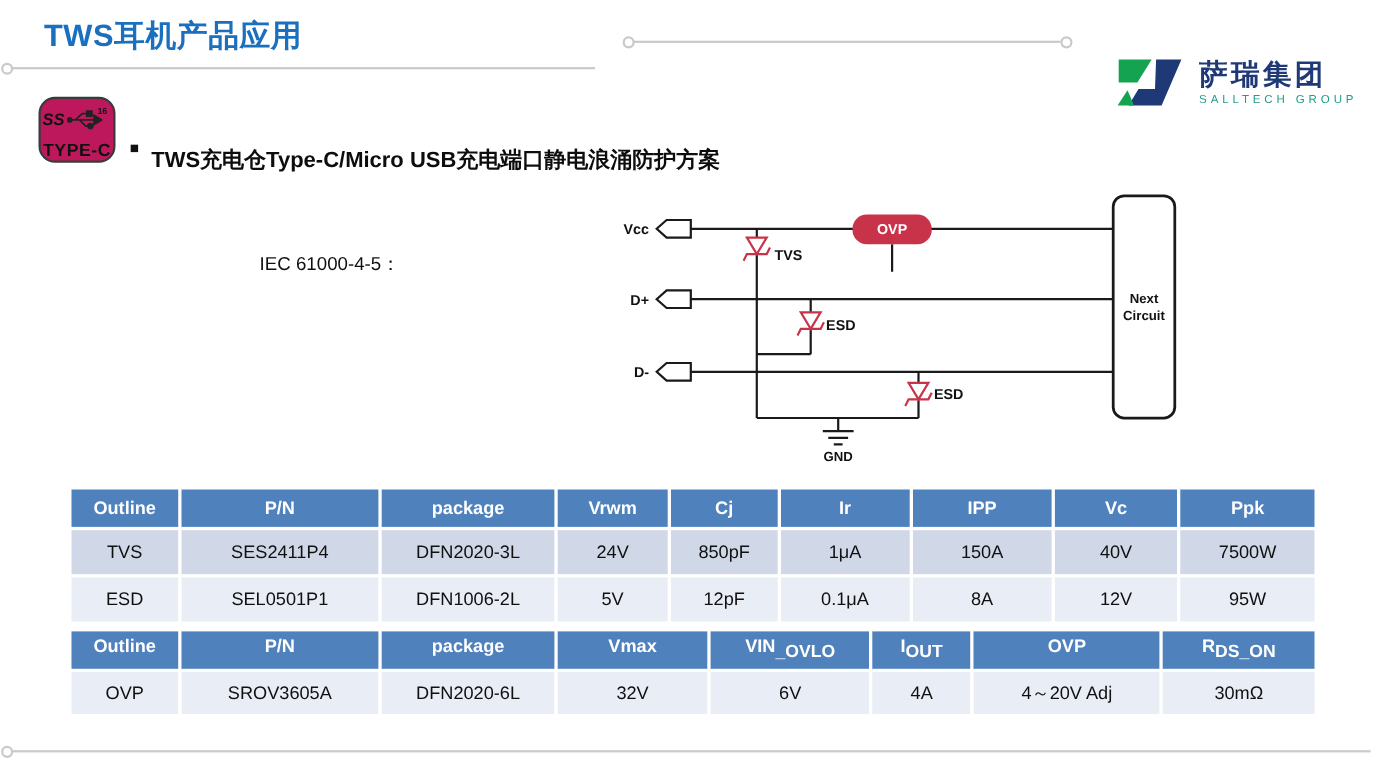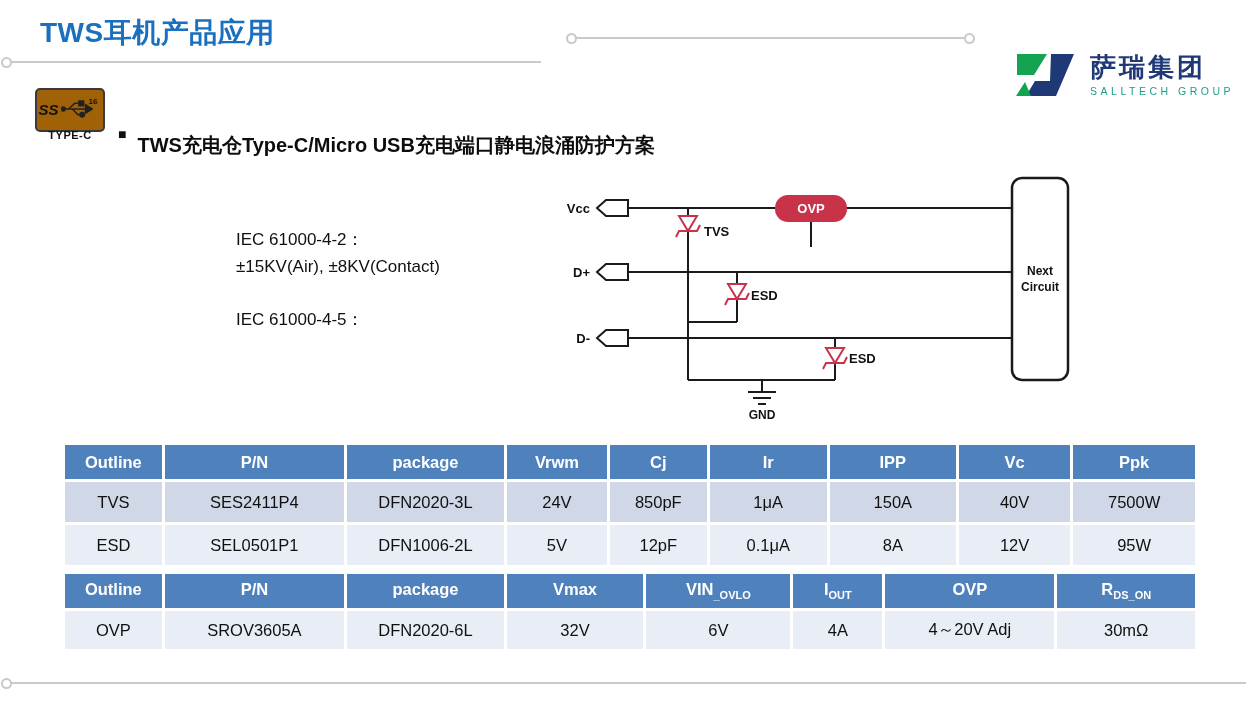--- a/index.html
+++ b/index.html
@@ -10,44 +10,44 @@
   
   .title { position:absolute; left:40px; top:14px; font-size:28px; font-weight:bold; color:#1A6FBE; letter-spacing:0.5px;text-align:center; }
   .decor-line { position:absolute; height:2px; background:#C9C9C9; }
   .decor-dot  { position:absolute; width:7px; height:7px; border:2px solid #C9C9C9; border-radius:50%; background:#fff; }
 
   .logo { position:absolute; right:20px; top:18px; display:flex; align-items:center; gap:12px;margin-top:32px; }
   .logo-company { font-size:26px; font-weight:bold; color:#1F3876; letter-spacing:3px; line-height:1.1; }
   .logo-sub { font-size:10.5px; color:#1E9C8C; letter-spacing:3.5px; font-weight:normal; margin-top:3px; }
 
   
-  .usb-badge { position:absolute; left:35px; top:88px; width:70px; height:44px; border:2.5px solid #3A3A3A; border-radius:5px; background:#a16207; box-sizing:border-box; }
+  .usb-badge { position:absolute; left:35px; top:88px; width:70px; height:60px; border:2.5px solid #3A3A3A; border-radius:15px; background:#be185d; box-sizing:border-box; }
   .usb-top { display:flex; align-items:center; justify-content:center; height:32px; padding-top:3px; }
   .usb-ss { font-size:15px; font-weight:bold; font-style:italic; margin-right:2px; }
   .usb-sup { font-size:8px; font-weight:bold; vertical-align:super; position:relative; top:-8px; left:-4px; }
-  .usb-type { text-align:center; font-weight:bold; font-size:11px; letter-spacing:0.5px; margin-top:4px; }
+  .usb-type { text-align:center; font-weight:bold; font-size:16px; letter-spacing:0.5px; margin-top:4px; }
 
   
   .heading { position:absolute; left:118px; top:108px; display:flex; align-items:center; gap:11px; }
   .heading .bullet { font-size:14px; line-height:1; }
   .heading .htext { font-size:20px; font-weight:bold; color:#0d0d0d;margin-top:24px; }
 
   
   .standards { position:absolute; left:236px; top:226px; font-size:17px; color:#101010; }
   .standards p { margin:0 0 26px 0; line-height:1.6; }
 
   
   .diagram { position:absolute; left:550px; top:170px; }
   .diagram text { font-family:"Liberation Sans", sans-serif; }
 
   
   .spec-table { position:absolute; left:62px; width:1136px; border-collapse:collapse; table-layout:fixed; text-align:center; }
   .spec-table th { background:#4F81BD; color:#fff; font-weight:bold; font-size:16.5px; height:34px; border:3px solid #fff; padding:0; }
   .spec-table td { font-size:16.5px; color:#101010; border:3px solid #fff; padding:0; }
-  .spec-table th sub { font-size:11px; font-weight:bold; }
+  .spec-table th sub { font-size:16px; font-weight:bold; }
   #table1 { top:442px; }
   #table1 td { height:40px; }
   #table2 { top:571px; }
   #table2 td { height:38px; }
   .row-a td { background:#D0D8E8; }
   .row-b td { background:#E9EDF5; }
 </style>
 </head>
 <body>
 
@@ -91,24 +91,20 @@
     </div>
     <div class="usb-type">TYPE-C</div>
   </div>
 
   <div class="heading">
     <span class="bullet">■</span>
     <span class="htext">TWS充电仓Type-C/Micro USB充电端口静电浪涌防护方案</span>
   </div>
 
   <div class="standards">
-    <p>
-      <span>IEC 61000-4-2：</span><br>
-      <span>±15KV(Air), ±8KV(Contact)</span>
-    </p>
     <p>
       <span>IEC 61000-4-5：</span><br>
     </p>
   </div>
 
   <svg class="diagram" width="545" height="262" viewBox="550 170 545 262">
 
     <g stroke="#1a1a1a" stroke-width="2" fill="none">
       <line x1="628" y1="208" x2="1012" y2="208"></line>
       <line x1="628" y1="272" x2="1012" y2="272"></line>

